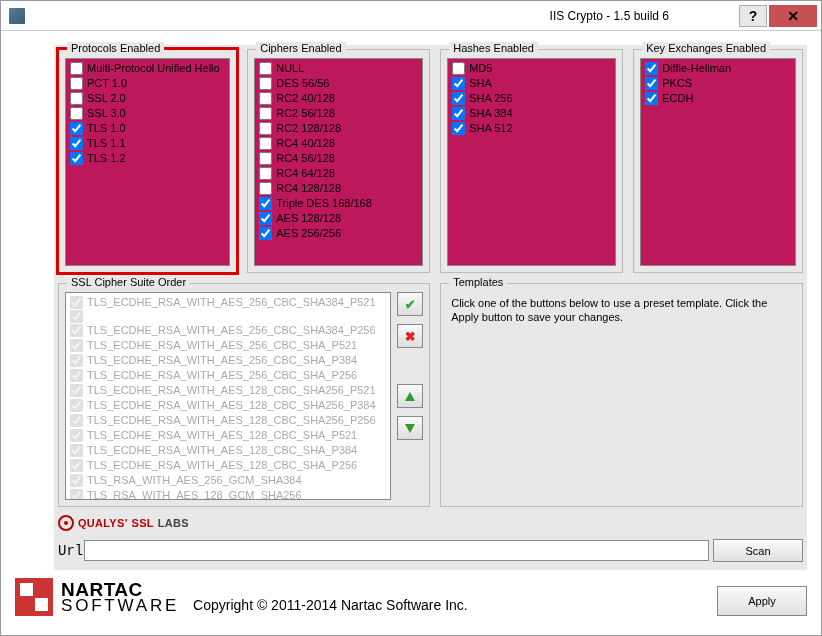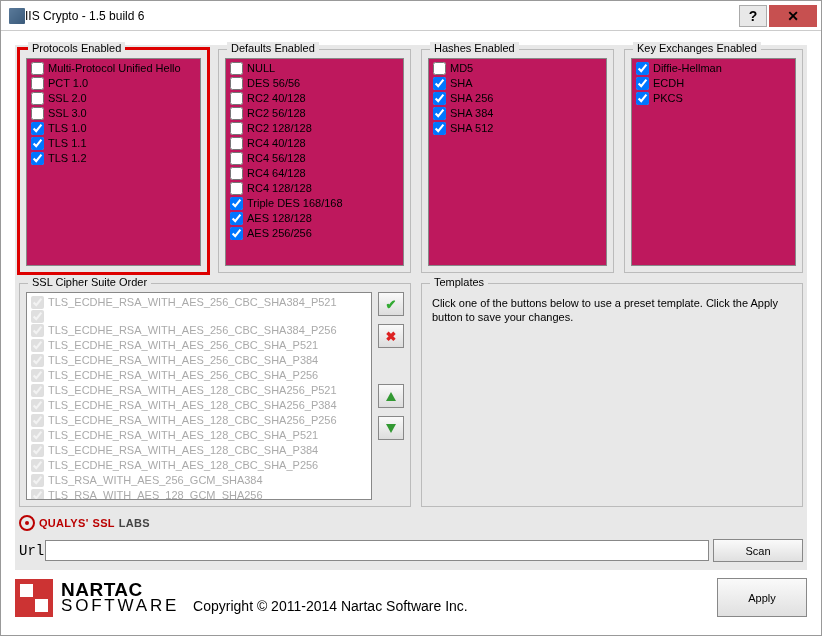--- a/index.html
+++ b/index.html
@@ -1,20 +1,20 @@
 <!DOCTYPE html>
 <html><head>
 <meta charset="utf-8">
 <style>
   * { box-sizing: border-box; margin: 0; padding: 0; }
   body { font-family: "Segoe UI", Tahoma, sans-serif; font-size: 11px; background: #fff; width: 822px; height: 636px; border: 1px solid #999; overflow: hidden; }
   
   .titlebar { height: 30px; background: #fff; border-bottom: 1px solid #ccc; display: flex; align-items: center; padding: 0 0 0 8px; }
   .titlebar .app-icon { width: 16px; height: 16px; background: linear-gradient(135deg, #5a7a9a, #3a5a7a); border-radius: 1px; }
-  .titlebar .title { flex: 1; text-align: left; font-size: 12px; padding-right: 70px; }
+  .titlebar .title { flex: 1; text-align: right; font-size: 12px; padding-right: 70px; }
   .titlebar .help-btn { width: 28px; height: 22px; background: #e8e8e8; border: 1px solid #aaa; display: flex; align-items: center; justify-content: center; font-weight: bold; margin-right: 2px; font-size: 14px; }
   .titlebar .close-btn { width: 48px; height: 22px; background: #c75050; display: flex; align-items: center; justify-content: center; color: #000; font-weight: bold; font-size: 14px; margin-right: 4px; }
   
   .content { padding: 14px; }
   .top-row { display: flex; gap: 10px; margin-bottom: 10px; }
   
   .groupbox { border: 1px solid #bbb; padding: 8px 6px 6px 6px; position: relative; background: #e8e8e8; }
   .groupbox .gb-title { position: absolute; top: -8px; left: 8px; background: #e8e8e8; padding: 0 4px; font-size: 11px; }
   .groupbox.highlighted { outline: 3px solid #d00; outline-offset: -1px; }
   
@@ -60,31 +60,31 @@
   .nartac { display: flex; align-items: center; gap: 8px; }
   .nartac-icon { width: 38px; height: 38px; background: #c33; position: relative; }
   .nartac-icon::before, .nartac-icon::after { content: ''; position: absolute; background: #fff; }
   .nartac-icon::before { width: 13px; height: 13px; top: 5px; left: 5px; }
   .nartac-icon::after { width: 13px; height: 13px; bottom: 5px; right: 5px; }
   .nartac-text { display: flex; flex-direction: column; line-height: 0.9; }
   .nartac-t1 { font-weight: 900; font-size: 19px; letter-spacing: 0.5px; }
   .nartac-t2 { font-weight: 400; font-size: 17px; letter-spacing: 2.8px; }
   .copyright { font-size: 14px; margin-left: 4px; align-self: flex-end; padding-bottom: 3px; }
   .footer-spacer { flex: 1; }
-  .apply-btn { width: 90px; height: 39px; background: linear-gradient(#fafafa,#e0e0e0); border: 1px solid #888; font-size: 11px; align-self: flex-end; }
+  .apply-btn { width: 90px; height: 30px; background: linear-gradient(#fafafa,#e0e0e0); border: 1px solid #888; font-size: 11px; align-self: flex-end; }
   
   .arrow-up {
     width: 0; height: 0; border-left: 5px solid transparent; border-right: 5px solid transparent; border-bottom: 9px solid;
   }
   .arrow-down {
     width: 0; height: 0; border-left: 5px solid transparent; border-right: 5px solid transparent; border-top: 9px solid;
   }
   .check-green { color: #3a3; font-weight: bold; font-size: 13px; }
   .x-red { color: #d22; font-weight: bold; font-size: 13px; }
-  .content-wrap { background: #e8e8e8; padding: 4px; }
+  .content-wrap { background: #e8e8e8; padding: 4px; margin-left: 39px; }
   
   
   .suite-listbox::-webkit-scrollbar { width: 17px; }
   .suite-listbox::-webkit-scrollbar-track { background: #eaeaea; border-left:1px solid #ccc; }
   .suite-listbox::-webkit-scrollbar-thumb { background: #c0c0c0; border:1px solid #999; }
 </style>
 </head>
 <body>
 
 <div class="titlebar">
@@ -125,21 +125,21 @@
               <input type="checkbox" checked="" style="">
               <label>TLS 1.1</label>
             </div>
             <div class="cb-item">
               <input type="checkbox" checked="" style="">
               <label>TLS 1.2</label>
             </div>
           </div>
   </div>
   <div class="groupbox g-ciphers">
-    <div class="gb-title">Defaults Enabled</div>
+    <div class="gb-title">Ciphers Enabled</div>
     <div class="listbox" id="ciphers-list">
             <div class="cb-item">
               <input type="checkbox" style="">
               <label>NULL</label>
             </div>
             <div class="cb-item">
               <input type="checkbox" style="">
               <label>DES 56/56</label>
             </div>
             <div class="cb-item">
@@ -211,25 +211,25 @@
   </div>
   <div class="groupbox g-keys">
     <div class="gb-title">Key Exchanges Enabled</div>
     <div class="listbox" id="keyex-list">
             <div class="cb-item">
               <input type="checkbox" checked="" style="">
               <label>Diffie-Hellman</label>
             </div>
             <div class="cb-item">
               <input type="checkbox" checked="" style="">
+              <label>PKCS</label>
+            </div>
+            <div class="cb-item">
+              <input type="checkbox" checked="" style="">
               <label>ECDH</label>
-            </div>
-            <div class="cb-item">
-              <input type="checkbox" checked="" style="">
-              <label>PKCS</label>
             </div>
           </div>
   </div>
 </div>
 
 <div class="mid-row">
   <div class="groupbox g-suite">
     <div class="gb-title">SSL Cipher Suite Order</div>
     <div class="suite-inner">
       <div class="suite-listbox" id="suite-list">

